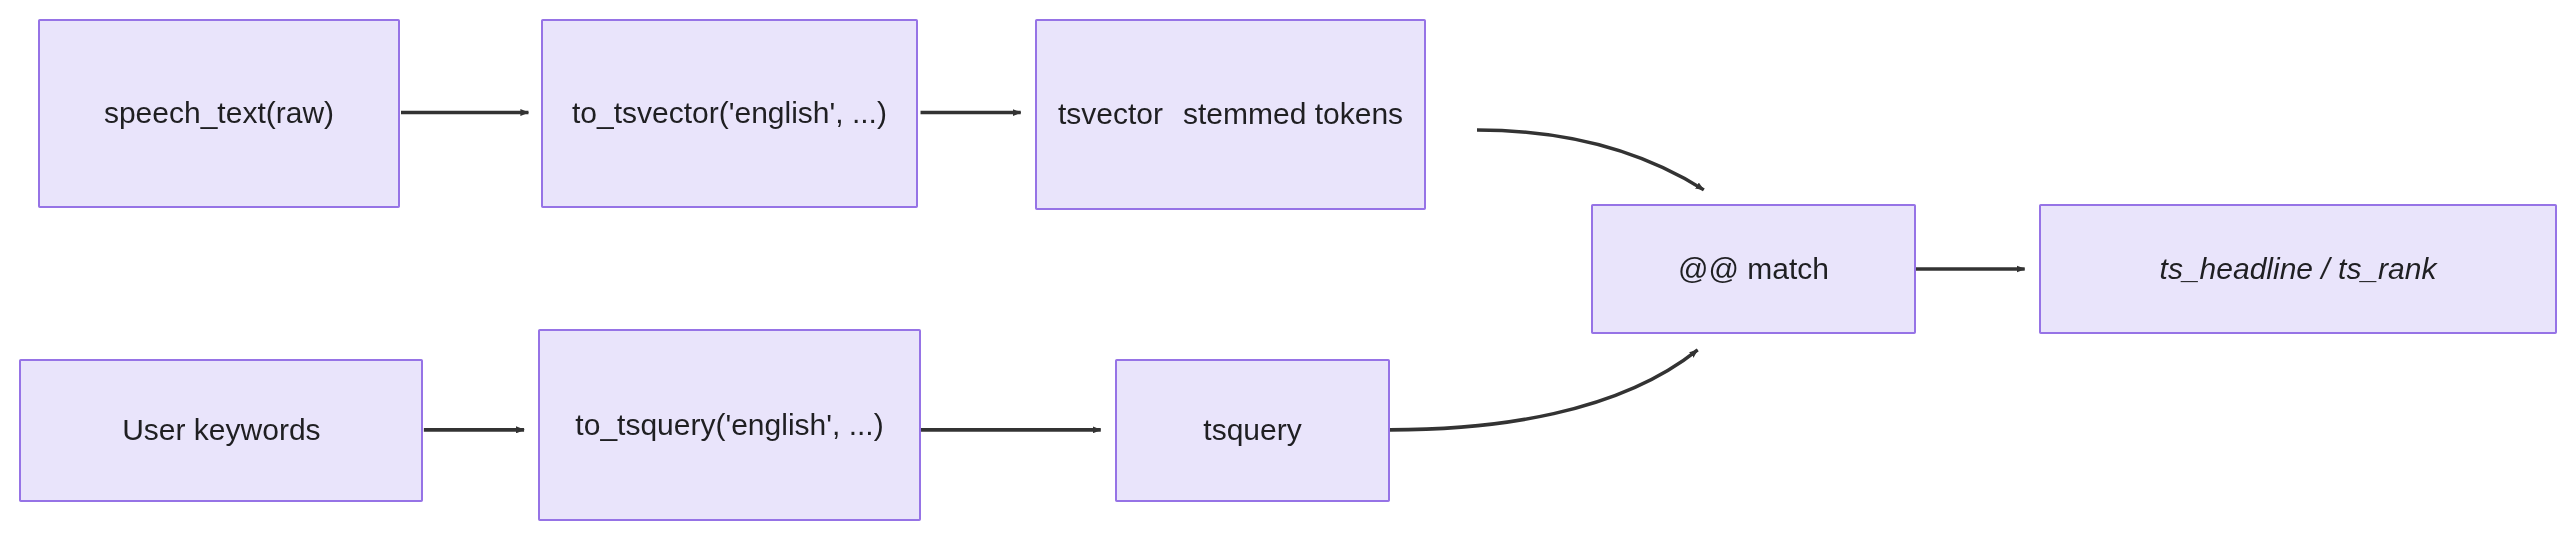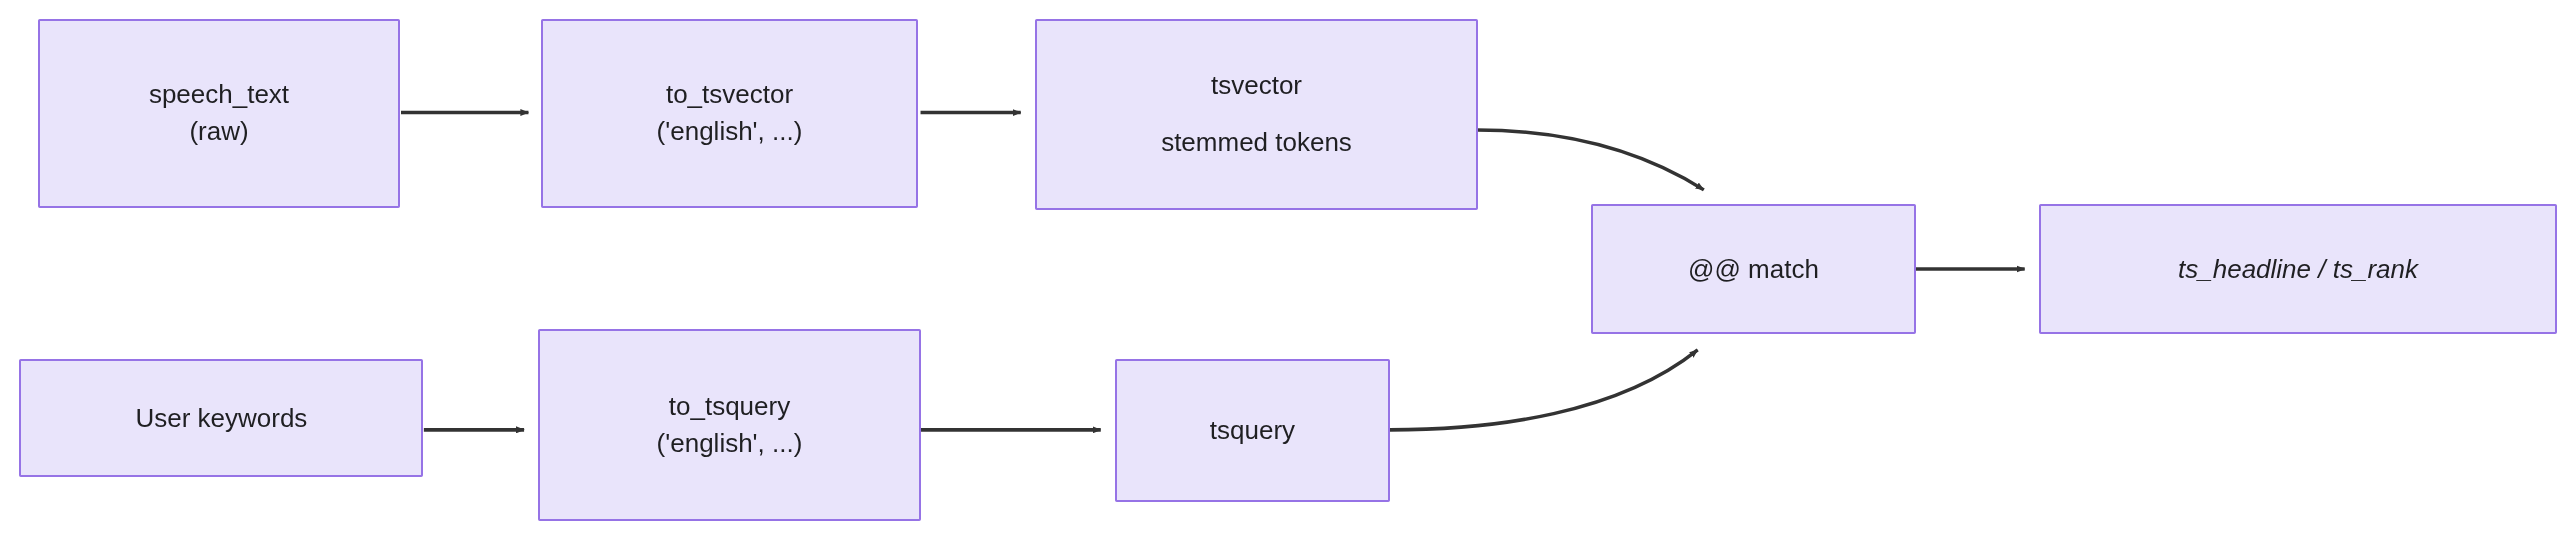--- a/index.html
+++ b/index.html
@@ -26,40 +26,40 @@
     height: 538px;
     pointer-events: none;
   }
   .node {
     position: absolute;
     box-sizing: border-box;
     background: #e9e4fb;
     border: 2.6px solid #9673e6;
     border-radius: 1.8px;
     display: flex;
-    flex-direction: column;
+    flex-direction: row;
     align-items: center;
     justify-content: center;
     color: #1f1f22;
     font-family: "Liberation Sans", sans-serif;
-    font-size: 26px;
+    font-size: 30px;
     line-height: 1.42;
     text-align: center;
     white-space: pre;
   }
   .node-line {
     display: block;
   }
   
   #node-speech-text      { left: 38px;   top: 18.5px;  width: 362px; height: 189px; }
   #node-to-tsvector      { left: 541px;  top: 18.5px;  width: 377px; height: 189px; }
-  #node-tsvector         { left: 1035px; top: 18.5px;  width: 443px; height: 191px; gap: 20px; }
+  #node-tsvector         { left: 1035px; top: 18.5px;  width: 391px; height: 191px; gap: 20px; }
   #node-match            { left: 1591px; top: 204px; width: 325px; height: 130px; }
   #node-ts-headline      { left: 2039px; top: 204px; width: 518px; height: 130px; font-style: italic; }
-  #node-user-keywords    { left: 19.4px;   top: 359px; width: 404px; height: 118px; text-align: center; }
+  #node-user-keywords    { left: 19.4px;   top: 359px; width: 404px; height: 143px; text-align: center; }
   #node-to-tsquery       { left: 538px;  top: 329px; width: 383px; height: 192px; }
   #node-tsquery          { left: 1115px; top: 359px; width: 275px; height: 143px; }
 </style>
 </head>
 <body>
 
 <div id="diagram-root">
 
   <svg id="edge-layer" viewBox="0 0 2928 612" width="2576" height="538" xmlns="http://www.w3.org/2000/svg">
     <defs>

